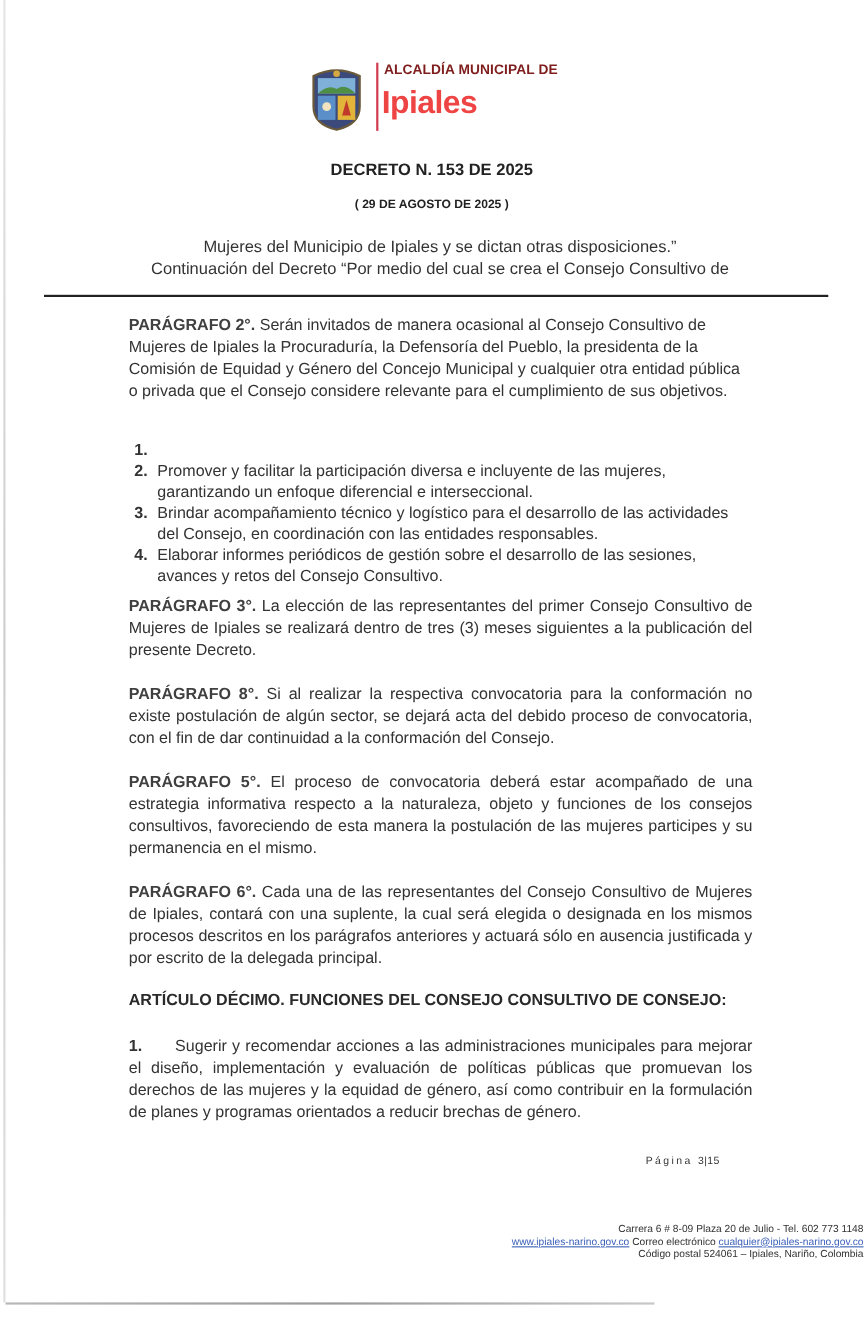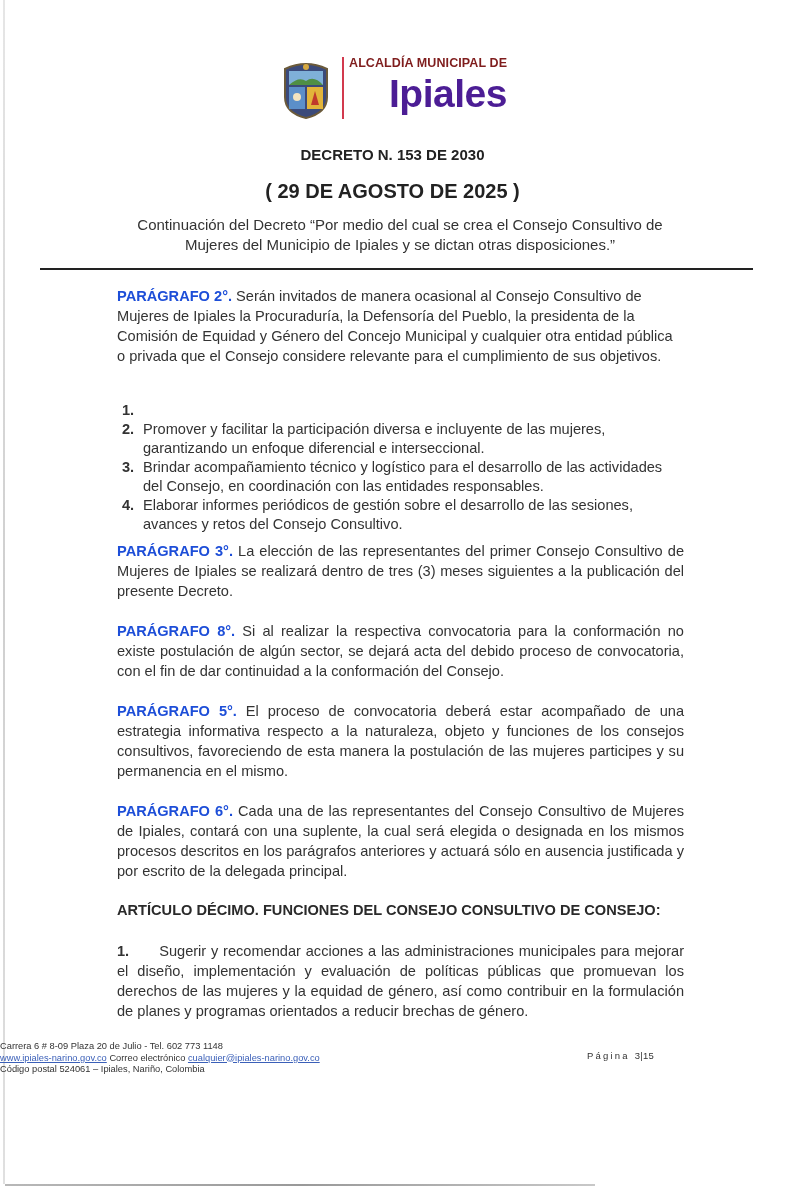--- a/index.html
+++ b/index.html
@@ -7,45 +7,45 @@
       width: 785px; height: 1200px; background: #ffffff; position: relative; overflow: hidden;
       font-family: "Liberation Sans", sans-serif; color: #2a2a2a;
     }
     .scan-left-edge { position: absolute; left: 3px; top: 0; width: 2px; height: 1184px; background: linear-gradient(#e6e6e6, #cfcfcf, #e0e0e0); }
     .scan-bottom-edge { position: absolute; left: 5px; top: 1184px; width: 590px; height: 2px; background: linear-gradient(90deg, #b8b8b8, #999, #c8c8c8); }
 
     .logo { position: absolute; left: 281px; top: 55px; width: 230px; height: 72px; }
     .crest { position: absolute; left: 0; top: 4px; width: 50px; height: 60px; }
     .logo-divider { position: absolute; left: 61px; top: 2px; width: 2px; height: 62px; background: #d23a4e; }
     .logo-top { position: absolute; left: 68px; top: 1px; font-weight: bold; font-size: 12.5px; color: #7f1d1d; letter-spacing: 0.1px; white-space: nowrap; }
-    .logo-main { position: absolute; left: 66px; top: 13px; font-weight: bold; font-size: 39px; line-height: 52px; color: #4c1d95; letter-spacing: -0.5px; white-space: nowrap; margin-left: 42px; }
+    .logo-main { position: absolute; left: 66px; top: 13px; font-weight: bold; font-size: 29px; line-height: 52px; color: #ef4444; letter-spacing: -0.5px; white-space: nowrap; }
 
     .decree-title { position: absolute; left: 0; width: 785px; text-align: center; top: 146px; font-weight: bold; font-size: 15px; color: #222; }
-    .decree-date { position: absolute; left: 0; width: 785px; text-align: center; top: 180px; font-weight: bold; font-size: 20px; color: #222; }
+    .decree-date { position: absolute; left: 0; width: 785px; text-align: center; top: 180px; font-weight: bold; font-size: 11px; color: #222; }
     .decree-subtitle { position: absolute; left: 100px; width: 600px; text-align: center; top: 215px; font-size: 15px; line-height: 20px; color: #333; }
     .header-rule { position: absolute; left: 40px; top: 268px; width: 713px; height: 2px; background: #222; }
 
     .body-text { position: absolute; left: 117px; width: 567px; font-size: 14.6px; line-height: 20px; color: #333; text-align: justify; }
-    .body-text b { color: #1d4ed8; margin-top: 40px; }
+    .body-text b { color: #404040; margin-top: 40px; }
     .p2 { top: 286px; text-align: left; }
     .list { position: absolute; left: 122px; width: 560px; top: 401px; font-size: 14.6px; line-height: 19px; color: #333; }
     .list-item { display: flex; }
     .list-num { width: 21px; flex: none; font-weight: bold; }
     .list-text { flex: 1; }
     .p3 { top: 541px; }
     .p4 { top: 621px; }
     .p5 { top: 701px; }
     .p6 { top: 801px; }
     .art10 { position: absolute; left: 117px; width: 580px; top: 902px; font-weight: bold; font-size: 14.6px; color: #2a2a2a; }
     .f1 { top: 941px; }
     .f1 .num { font-weight: bold; margin-right: 30px; }
 
     .page-label { position: absolute; left: 587px; top: 1050px; font-size: 9.5px; color: #333; letter-spacing: 2.2px; white-space: nowrap; }
     .page-num { letter-spacing: 0.3px; }
-    .footer { position: absolute; left: 0; width: 785px; top: 1041px; text-align: left; font-size: 9.3px; line-height: 11.5px; color: #333; }
+    .footer { position: absolute; left: 0; width: 785px; top: 1112px; text-align: right; font-size: 9.3px; line-height: 11.5px; color: #333; }
     .footer a { color: #3a5fb8; text-decoration: underline; }
   </style>
 </head>
 <body>
 
 <div class="scan-left-edge"></div>
 <div class="scan-bottom-edge"></div>
 
 <div class="logo">
   <svg class="crest" viewBox="0 0 50 60">
@@ -56,25 +56,25 @@
     <rect x="26" y="28" width="16" height="22" fill="#e2b43a"></rect>
     <circle cx="16" cy="38" r="4" fill="#f1e3c0"></circle>
     <path d="M34 32 L30 46 L38 46 Z" fill="#c0392b"></path>
     <circle cx="25" cy="8" r="3" fill="#d6a941"></circle>
   </svg>
   <div class="logo-divider"></div>
   <div class="logo-top">ALCALDÍA MUNICIPAL DE</div>
   <div class="logo-main">Ipiales</div>
 </div>
 
-<div class="decree-title">DECRETO N. 153 DE 2030</div>
+<div class="decree-title">DECRETO N. 153 DE 2025</div>
 <div class="decree-date">( 29 DE AGOSTO DE 2025 )</div>
 <div class="decree-subtitle">
+  <div>Mujeres del Municipio de Ipiales y se dictan otras disposiciones.”</div>
   <div>Continuación del Decreto “Por medio del cual se crea el Consejo Consultivo de</div>
-  <div>Mujeres del Municipio de Ipiales y se dictan otras disposiciones.”</div>
 </div>
 <div class="header-rule"></div>
 
 <div class="body-text p2">
   <b>PARÁGRAFO 2°.</b><span> Serán invitados de manera ocasional al Consejo Consultivo de Mujeres de Ipiales la Procuraduría, la Defensoría del Pueblo, la presidenta de la Comisión de Equidad y Género del Concejo Municipal y cualquier otra entidad pública o privada que el Consejo considere relevante para el cumplimiento de sus objetivos.</span>
 </div>
 
 <div class="list">
   <div class="list-item">
     <span class="list-num">1.</span>

